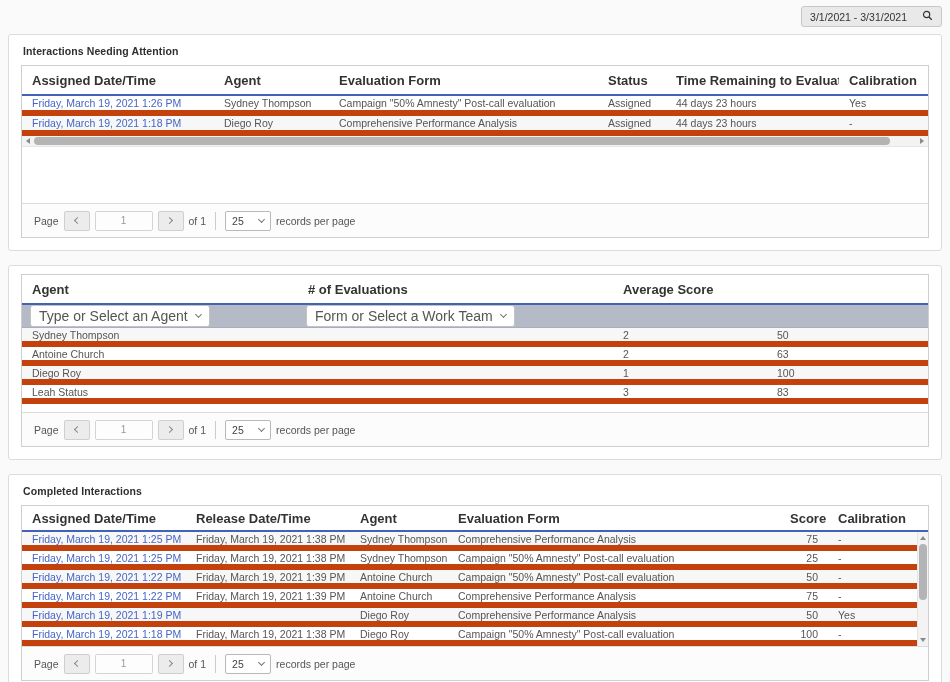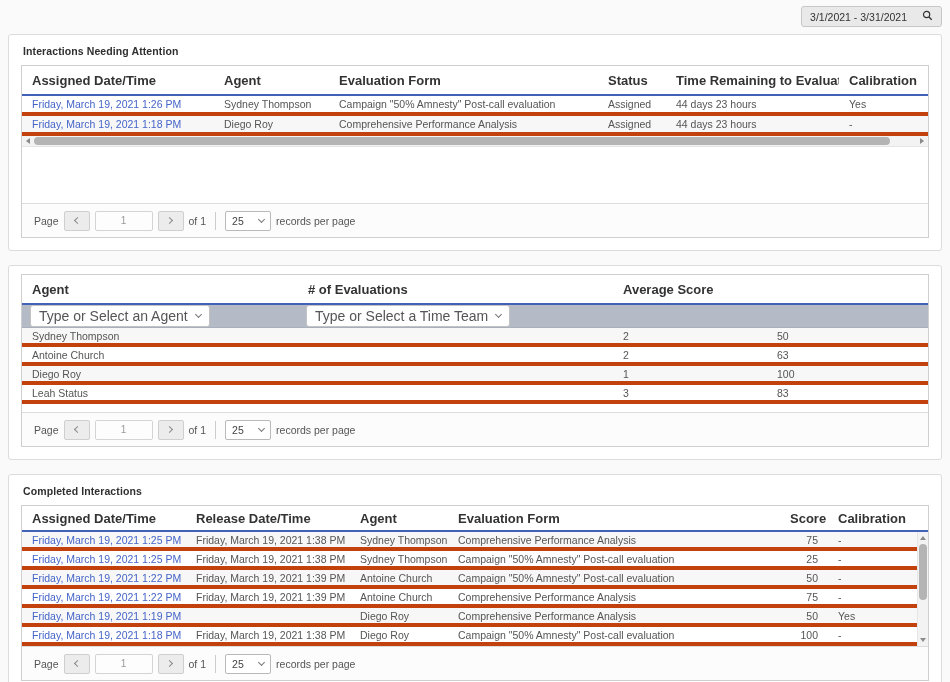--- a/index.html
+++ b/index.html
@@ -30,21 +30,21 @@
   }
   .grid { display:grid; align-items:center; }
   .grid-p1 { grid-template-columns:192px 115px 269px 68px 173px 1fr; }
   .grid-p2 { grid-template-columns:276px 315px 154px 1fr; }
   .grid-p3 { grid-template-columns:164px 164px 98px 332px 48px 1fr; }
   .thead {
     height:30px; border-bottom:2px solid var(--accent-blue, #4262b8);
     background:#fff;
   }
   .th { font-weight:bold; font-size:13px; color:#333; padding:0 10px; white-space:nowrap; overflow:hidden; }
-  .trow { height:20px; border-bottom:4px solid #c2410c; background:#fff; }
+  .trow { height:20px; border-bottom:6px solid #c2410c; background:#fff; }
   .trow:nth-of-type(odd) { background:#f7f7f7; }
   .panel2 .trow, .panel3 .trow { height:19px; }
   .cell { font-size:10.5px; color:#555; padding:0 10px; white-space:nowrap; overflow:hidden; }
   .cell-right { text-align:right; }
   .date-link { color:var(--link-blue, #4565c8); cursor:pointer; text-decoration:none; }
   
   .filterrow { height:23px; background:var(--filter-bg, #b4bbc7); border-bottom:1px solid #a8afbc; }
   .filter-cell { padding:0 8px; }
   .dropdown-btn {
     display:inline-flex; align-items:center; gap:8px;
@@ -176,21 +176,21 @@
     </div>
     <div class="grid grid-p2 filterrow">
       <div class="filter-cell">
         <button class="dropdown-btn">
           <span>Type or Select an Agent</span>
           <span class="chev-down"></span>
         </button>
       </div>
       <div class="filter-cell">
         <button class="dropdown-btn">
-          <span>Type or Select a Time Team</span>
+          <span>Form or Select a Work Team</span>
           <span class="chev-down"></span>
         </button>
       </div>
       <div></div>
         <div></div>
     </div>
     <div class="grid grid-p2 trow">
       <div class="cell">Sydney Thompson</div>
       <div class="cell"></div>
       <div class="cell">2</div>

